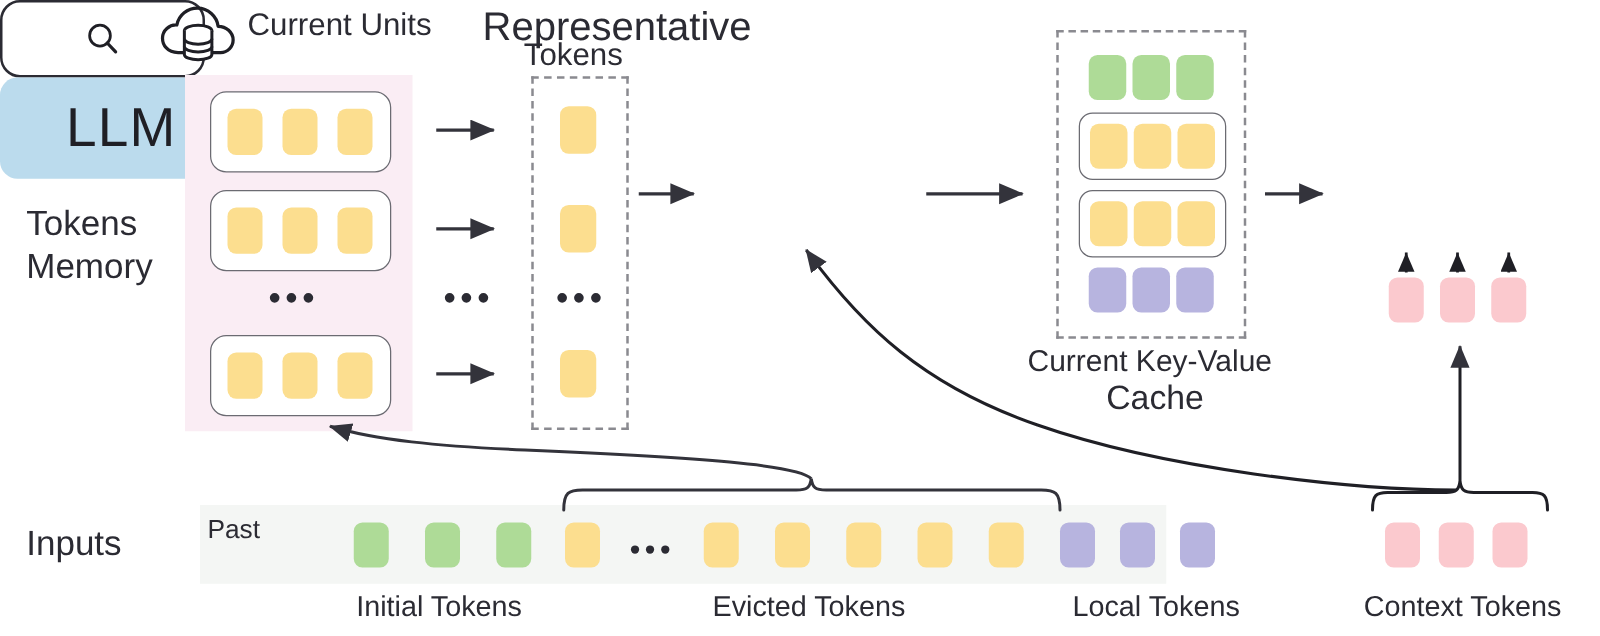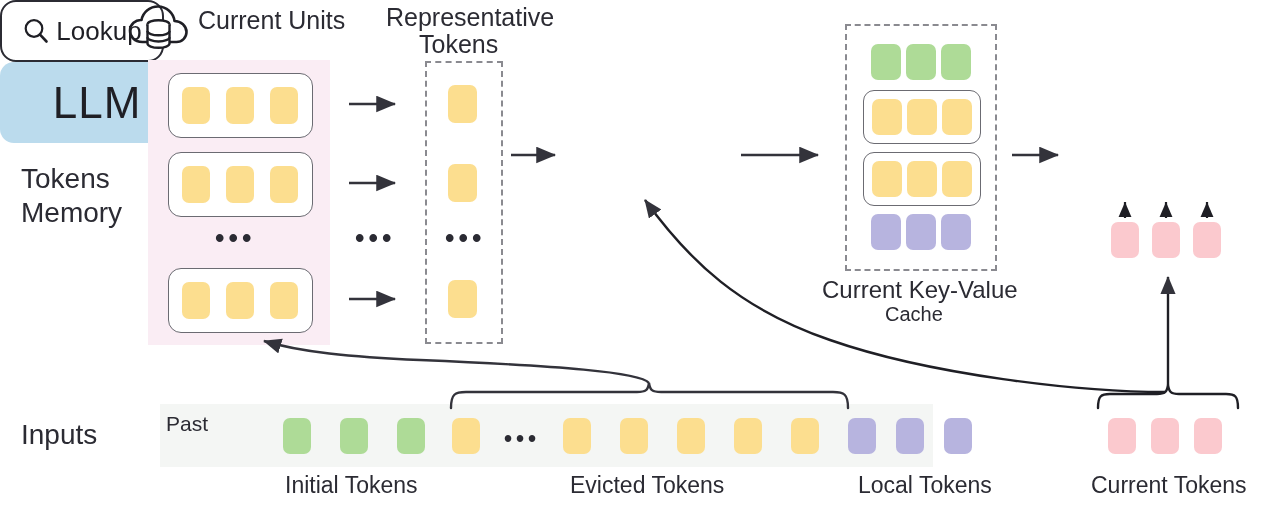--- a/index.html
+++ b/index.html
@@ -49,21 +49,21 @@
       <g fill="#ffffff" stroke="#1f1f25" stroke-width="2.4">
         <ellipse cx="30.5" cy="20.5" rx="11" ry="4.3"></ellipse>
         <path d="M19.5 20.5 L19.5 39.5 A11 4.3 0 0 0 41.5 39.5 L41.5 20.5" fill="#ffffff"></path>
         <path d="M19.5 27 A11 4.3 0 0 0 41.5 27" fill="none"></path>
         <path d="M19.5 33.2 A11 4.3 0 0 0 41.5 33.2" fill="none"></path>
       </g>
     </svg>
   </div>
   <div class="lbl" style="left:198px;top:6px;font-size:25px;">Current Units</div>
 
-  <div class="lbl" style="left:386px;top:3px;font-size:25px;">Representative</div>
+  <div class="lbl" style="left:386px;top:3px;font-size:32px;">Representative</div>
   <div class="lbl" style="left:419px;top:30px;font-size:25px;">Tokens</div>
 
   <div class="lbl" style="left:21px;top:162px;font-size:28px;">Tokens</div>
   <div class="lbl" style="left:21px;top:196px;font-size:28px;">Memory</div>
 
   <div class="abs" id="ctx-mem-bg"></div>
 
   <div class="mem-unit" style="left:168px;top:73px;width:143px;height:63px;">
     <div class="chip yellow" style="left:13px;top:13px;width:28px;height:37px;"></div>
     <div class="chip yellow" style="left:57px;top:13px;width:28px;height:37px;"></div>
@@ -92,21 +92,20 @@
 
   <div class="dots" style="left:355px;top:225px;font-size:27px;">•••</div>
 
   <div id="lookup-box">
     <span style="display:inline-flex;">
       <svg width="28" height="28" viewBox="0 0 28 28">
         <circle cx="12" cy="11.5" r="8.3" fill="none" stroke="#1f1f25" stroke-width="2.2"></circle>
         <line x1="17.8" y1="17.4" x2="24.5" y2="24.5" stroke="#1f1f25" stroke-width="2.6" stroke-linecap="round"></line>
       </svg>
     </span>
-    <span class="ltext">Lookup</span>
   </div>
 
   <div class="dashed" style="left:845px;top:24px;width:148px;height:243px;"></div>
 
   <div class="chip green" style="left:871px;top:44px;width:30px;height:36px;"></div>
   <div class="chip green" style="left:906px;top:44px;width:30px;height:36px;"></div>
   <div class="chip green" style="left:941px;top:44px;width:30px;height:36px;"></div>
 
   <div class="mem-unit" style="left:863px;top:90px;width:116px;height:52px;border-radius:11px;">
     <div class="chip yellow" style="left:8px;top:8px;width:30px;height:36px;"></div>
@@ -118,21 +117,21 @@
     <div class="chip yellow" style="left:8px;top:8px;width:30px;height:36px;"></div>
     <div class="chip yellow" style="left:43px;top:8px;width:30px;height:36px;"></div>
     <div class="chip yellow" style="left:78px;top:8px;width:30px;height:36px;"></div>
   </div>
 
   <div class="chip purple" style="left:871px;top:214px;width:30px;height:36px;"></div>
   <div class="chip purple" style="left:906px;top:214px;width:30px;height:36px;"></div>
   <div class="chip purple" style="left:941px;top:214px;width:30px;height:36px;"></div>
 
   <div class="lbl" style="left:822px;top:276px;font-size:24px;">Current Key-Value</div>
-  <div class="lbl" style="left:885px;top:303px;font-size:20px;">Cache</div>
+  <div class="lbl" style="left:885px;top:303px;font-size:27px;">Cache</div>
 
   <div id="llm-box">
     <span>LLM</span>
   </div>
 
   <div class="chip pink" style="left:1111px;top:222px;width:28px;height:36px;"></div>
   <div class="chip pink" style="left:1152px;top:222px;width:28px;height:36px;"></div>
   <div class="chip pink" style="left:1193px;top:222px;width:28px;height:36px;"></div>
 
   <div class="lbl" style="left:21px;top:418px;font-size:28px;">Inputs</div>
@@ -157,21 +156,21 @@
   <div class="chip purple" style="left:896px;top:418px;width:28px;height:36px;"></div>
   <div class="chip purple" style="left:944px;top:418px;width:28px;height:36px;"></div>
 
   <div class="chip pink" style="left:1108px;top:418px;width:28px;height:36px;"></div>
   <div class="chip pink" style="left:1151px;top:418px;width:28px;height:36px;"></div>
   <div class="chip pink" style="left:1194px;top:418px;width:28px;height:36px;"></div>
 
   <div class="lbl" style="left:285px;top:472px;font-size:23px;">Initial Tokens</div>
   <div class="lbl" style="left:858px;top:472px;font-size:23px;">Local Tokens</div>
   <div class="lbl" style="left:570px;top:472px;font-size:23px;">Evicted Tokens</div>
-  <div class="lbl" style="left:1091px;top:472px;font-size:23px;">Current Tokens</div>
+  <div class="lbl" style="left:1091px;top:472px;font-size:23px;">Context Tokens</div>
 
   <svg class="overlay">
     <defs>
       <marker id="ah" markerWidth="9" markerHeight="9" refX="7.2" refY="3.2" orient="auto">
         <path d="M0,0 L7.6,3.2 L0,6.4 z" fill="#33333b"></path>
       </marker>
       <marker id="ah-sm" markerWidth="9" markerHeight="9" refX="7" refY="3" orient="auto">
         <path d="M0,0 L7,3 L0,6 z" fill="#1f1f25"></path>
       </marker>
     </defs>

